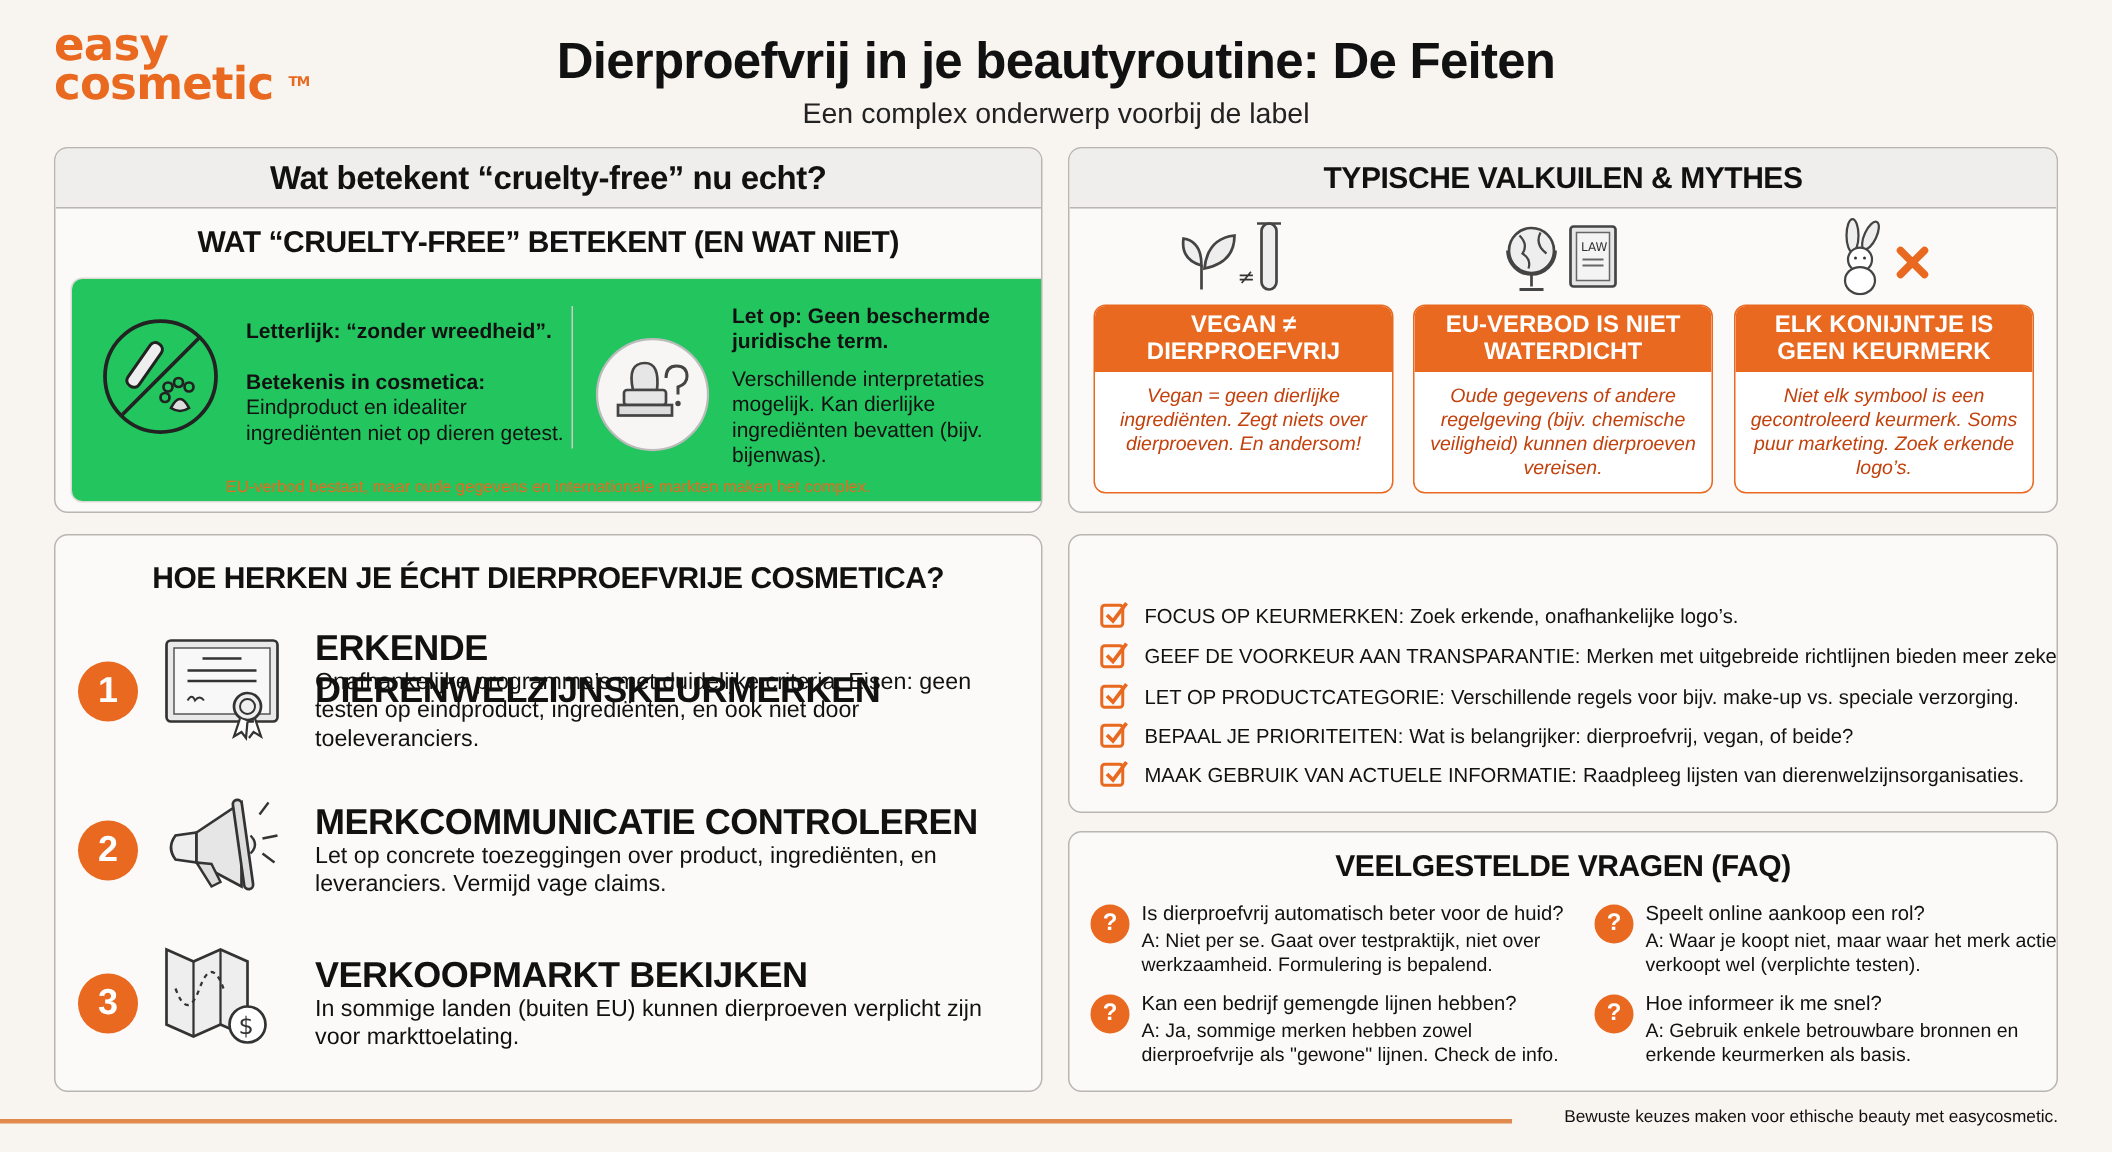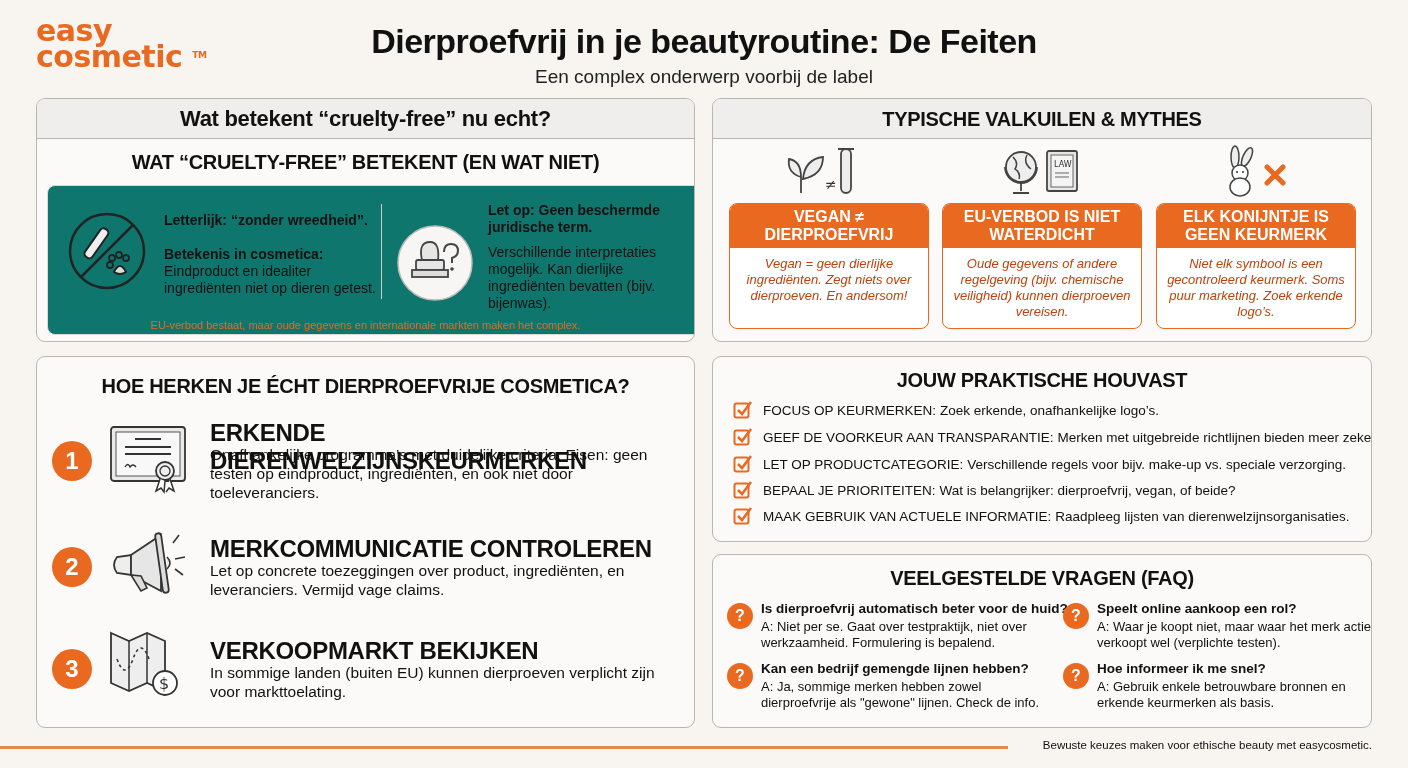--- a/index.html
+++ b/index.html
@@ -34,21 +34,21 @@
     text-align: center; font-weight: 700; font-size: 22px; height: 40px; line-height: 40px;
     letter-spacing: -0.3px;
   }
   .h2 { text-align: center; font-weight: 700; font-size: 20px; letter-spacing: -0.3px; }
 
   
   #p1 { left: 36px; top: 98px; width: 659px; height: 244px; }
   #p1 .h2 { margin-top: 12px; }
   .inner-card {
     position: absolute; left: 10px; top: 86px; width: 724px; height: 150px;
-    background: #0f766e; border: 1px solid #ddd9d5; border-radius: 8px;
+    background: #22c55e; border: 1px solid #ddd9d5; border-radius: 8px;
   }
   .icon-circle {
     position: absolute; width: 82px; height: 82px; border-radius: 50%;
   }
   .cf-text { position: absolute; font-size: 14px; line-height: 17px; color: #111; }
   .cf-text b { font-weight: 700; }
   .vdiv { position: absolute; left: 333px; top: 18px; width: 1px; height: 95px; background: #cfcac5; }
   .eu-note {
     position: absolute; left: 0; right: 0; bottom: 10px; text-align: center;
     color: #e8691f; font-size: 11px;
@@ -88,21 +88,21 @@
   .check { width: 20px; height: 20px; margin-right: 10px; flex: none; }
 
   
   #p5 { left: 712px; top: 554px; width: 660px; height: 174px; }
   #p5 .h2 { margin-top: 12px; }
   .faq { position: absolute; width: 310px; }
   .q-badge {
     position: absolute; left: 0; top: 2px; width: 26px; height: 26px; border-radius: 50%;
     background: #e8691f; color: #fff; font-weight: 700; font-size: 16px; text-align: center; line-height: 26px;
   }
-  .faq-q { position: absolute; left: 34px; top: 0; font-weight: 700; font-size: 13.5px; white-space: nowrap; }
+  .faq-q { position: absolute; left: 34px; top: 0; font-weight: 400; font-size: 13.5px; white-space: nowrap; }
   .faq-a { position: absolute; left: 34px; top: 18px; font-size: 13px; line-height: 16px; width: 290px; }
 
   .footer-line {
     position: absolute; left: 0; top: 746px; width: 1008px; height: 3px; background: #e08a4e;
   }
   .footer-text {
     position: absolute; right: 36px; top: 739px; font-size: 11.5px; color: #111;
   }
 </style>
 </head>
@@ -241,21 +241,20 @@
       <path d="M8 30 q8 22 16 0 q8 -22 16 0" fill="none" stroke="#333" stroke-width="1.5" stroke-dasharray="3 3"></path>
       <circle cx="56" cy="54" r="12" fill="#fff" stroke="#333" stroke-width="1.8"></circle>
       <text x="50" y="60" font-size="16" fill="#333" font-family="DejaVu Sans, sans-serif">$</text>
     </svg>
     <div class="step-title" style="top:10px;">VERKOOPMARKT BEKIJKEN</div>
     <div class="step-desc" style="top:36px;">In sommige landen (buiten EU) kunnen dierproeven verplicht zijn voor markttoelating.</div>
   </div>
 </section>
 
 <section class="panel" id="p4">
-  <div class="h2">JOUW PRAKTISCHE HOUVAST</div>
   <div class="tip" style="top:42px;">
     <svg class="check" viewBox="0 0 20 20">
         <rect x="1.5" y="3.5" width="14" height="14" rx="2" fill="none" stroke="#e8691f" stroke-width="2"></rect>
         <path d="M5 10 l4 4 l9 -12" fill="none" stroke="#e8691f" stroke-width="2.5"></path>
       </svg>
     <b>FOCUS OP KEURMERKEN:</b>
       <span>Zoek erkende, onafhankelijke logo’s.</span>
   </div>
   <div class="tip" style="top:69px;">
     <svg class="check" viewBox="0 0 20 20">

